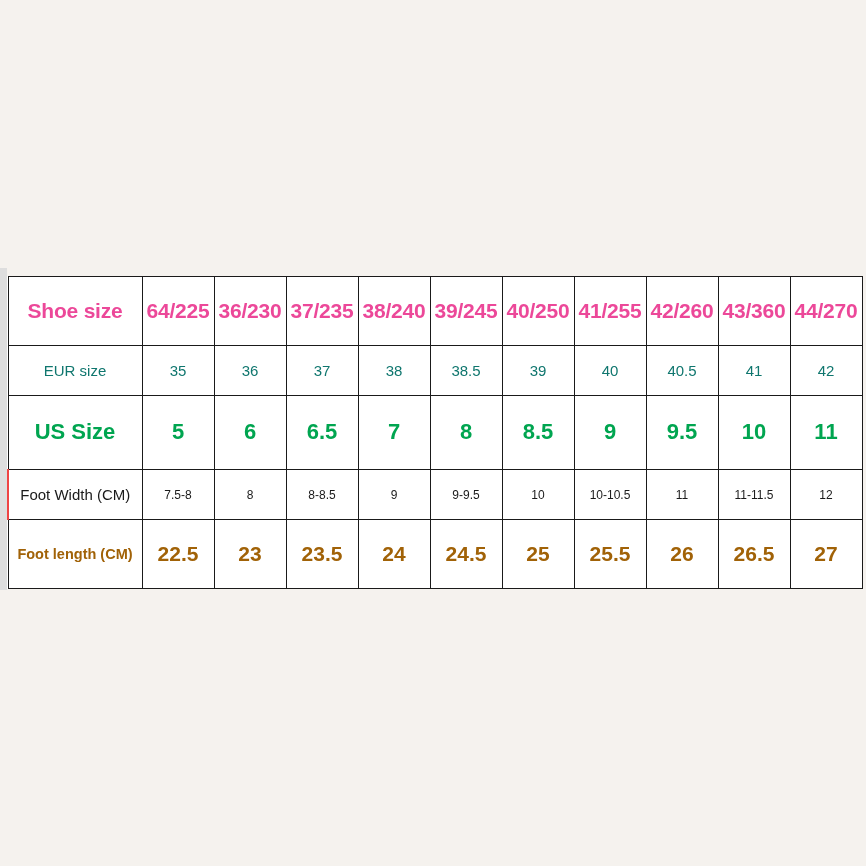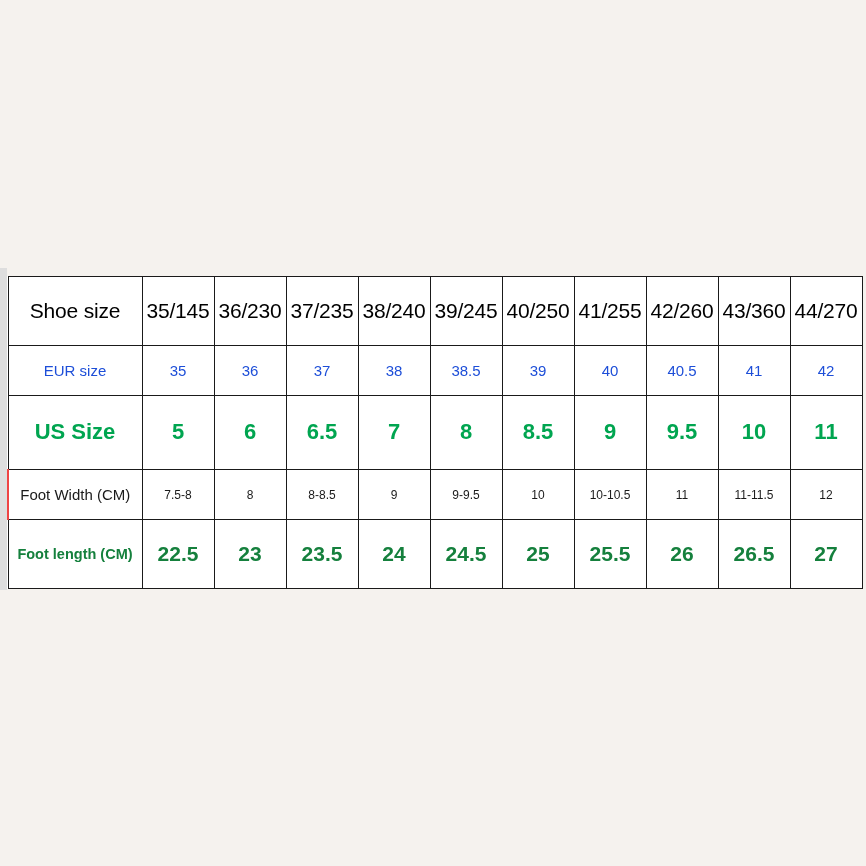--- a/index.html
+++ b/index.html
@@ -60,32 +60,32 @@
     background: #ffffff;
     white-space: nowrap;
   }
 
   
   col.label-col { width: 134px; }
   col.data-col  { width: 72px; }
 
   
   .row-shoe td {
-    color: #000000;
-    font-weight: normal;
+    color: #ec4899;
+    font-weight: bold;
     font-size: 21px;
     letter-spacing: -0.2px;
   }
   .row-shoe td.rowlabel {
     font-size: 21px;
   }
 
   
   .row-eur td {
-    color: #1d4ed8;
+    color: #0f766e;
     font-weight: normal;
     font-size: 15px;
   }
 
   
   .row-us td {
     color: #00a550;
     font-weight: bold;
     font-size: 22px;
     margin-left: 32px;
@@ -104,21 +104,21 @@
     font-weight: normal;
     font-size: 12px;
   }
   .row-width td.rowlabel {
     border-left: 2px solid #ef4444;
     font-size: 15px;
   }
 
   
   .row-length td {
-    color: #15803d;
+    color: #a16207;
     font-weight: bold;
     font-size: 21px;
   }
   .row-length td.rowlabel {
     font-size: 14.5px;
     border-left: 1.6px solid #1a1a1a;
   }
 </style>
 </head>
 <body>
@@ -139,21 +139,21 @@
         <col class="data-col">
           <col class="data-col">
           <col class="data-col">
           <col class="data-col">
           <col class="data-col">
       </colgroup>
       <tbody>
 
         <tr class="row-shoe">
           <td class="rowlabel">Shoe size</td>
-          <td>35/145</td>
+          <td>64/225</td>
           <td>36/230</td>
           <td>37/235</td>
           <td>38/240</td>
           <td>39/245</td>
           <td>40/250</td>
           <td>41/255</td>
           <td>42/260</td>
           <td>43/360</td>
           <td>44/270</td>
         </tr>

